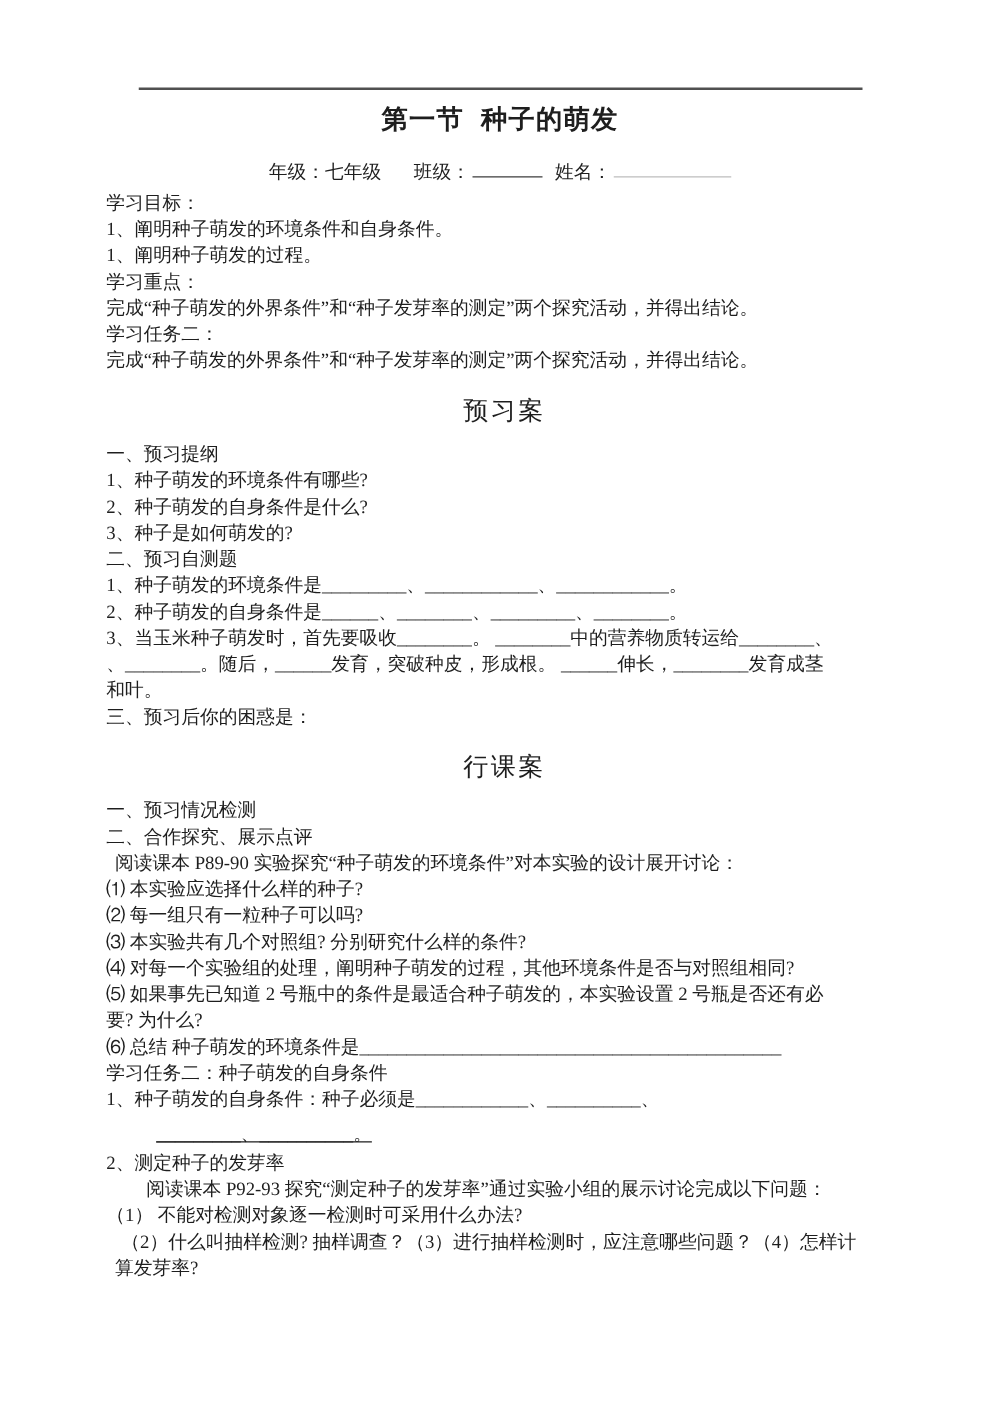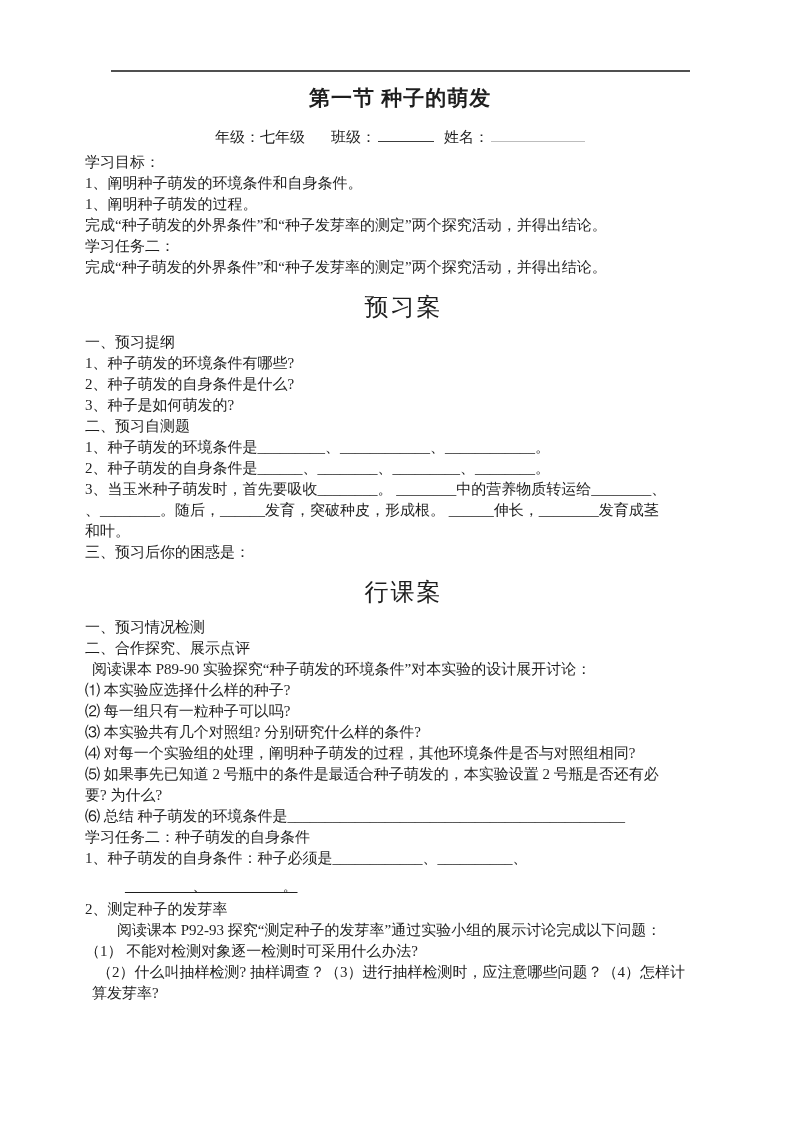--- a/index.html
+++ b/index.html
@@ -23,20 +23,21 @@
     height: 0;
     border-top: 2px solid #505050;
   }
   .title {
     margin: 13px 0 16px 0;
     text-align: center;
     font-size: 21px;
     line-height: 26px;
     font-weight: bold;
     letter-spacing: 1px;
+    font-family: Liberation Mono, monospace;
   }
   .meta {
     margin-top: 5px;
     text-align: center;
     line-height: 21px;
   }
   .meta .gap { display: inline-block; width: 26px; }
   .blank {
     display: inline-block;
     height: 14px;
@@ -57,21 +58,21 @@
   }
   .body p {
     margin: 0;
     line-height: 21px;
     word-break: break-all;
   }
   .bold { font-weight: normal; }
   .section-heading {
     margin: 14px 0 10px 0;
     text-align: center;
-    font-size: 24px;
+    font-size: 20px;
     line-height: 30px;
     font-weight: normal;
     letter-spacing: 2px;
   }
   .indent-xs { padding-left: 7px; }
   .indent-sm { padding-left: 12px; }
   .indent-md { padding-left: 32px; }
   .indent-lg { padding-left: 40px; }
   .sp-top { margin-top: 7px !important; text-decoration: underline; }
   .sp-top-sm { margin-top: 2px !important; }
@@ -88,20 +89,21 @@
   <div class="meta">
     <span>年级：</span><span>七年级</span><span class="gap"></span><span>班级：</span><span class="blank blank-dark"></span><span>姓名：</span><span class="blank blank-light"></span>
   </div>
 
   <div class="body">
 
     <p class="bold">学习目标：</p>
     <p>1、阐明种子萌发的环境条件和自身条件。</p>
     <p>1、阐明种子萌发的过程。</p>
 
+    <p class="bold">学习重点：</p>
     <p>完成“种子萌发的外界条件”和“种子发芽率的测定”两个探究活动，并得出结论。</p>
 
     <p class="bold">学习任务二：</p>
     <p>完成“种子萌发的外界条件”和“种子发芽率的测定”两个探究活动，并得出结论。</p>
 
     <h2 class="section-heading">预习案</h2>
 
     <p>一、预习提纲</p>
     <p>1、种子萌发的环境条件有哪些?</p>
     <p>2、种子萌发的自身条件是什么?</p>

